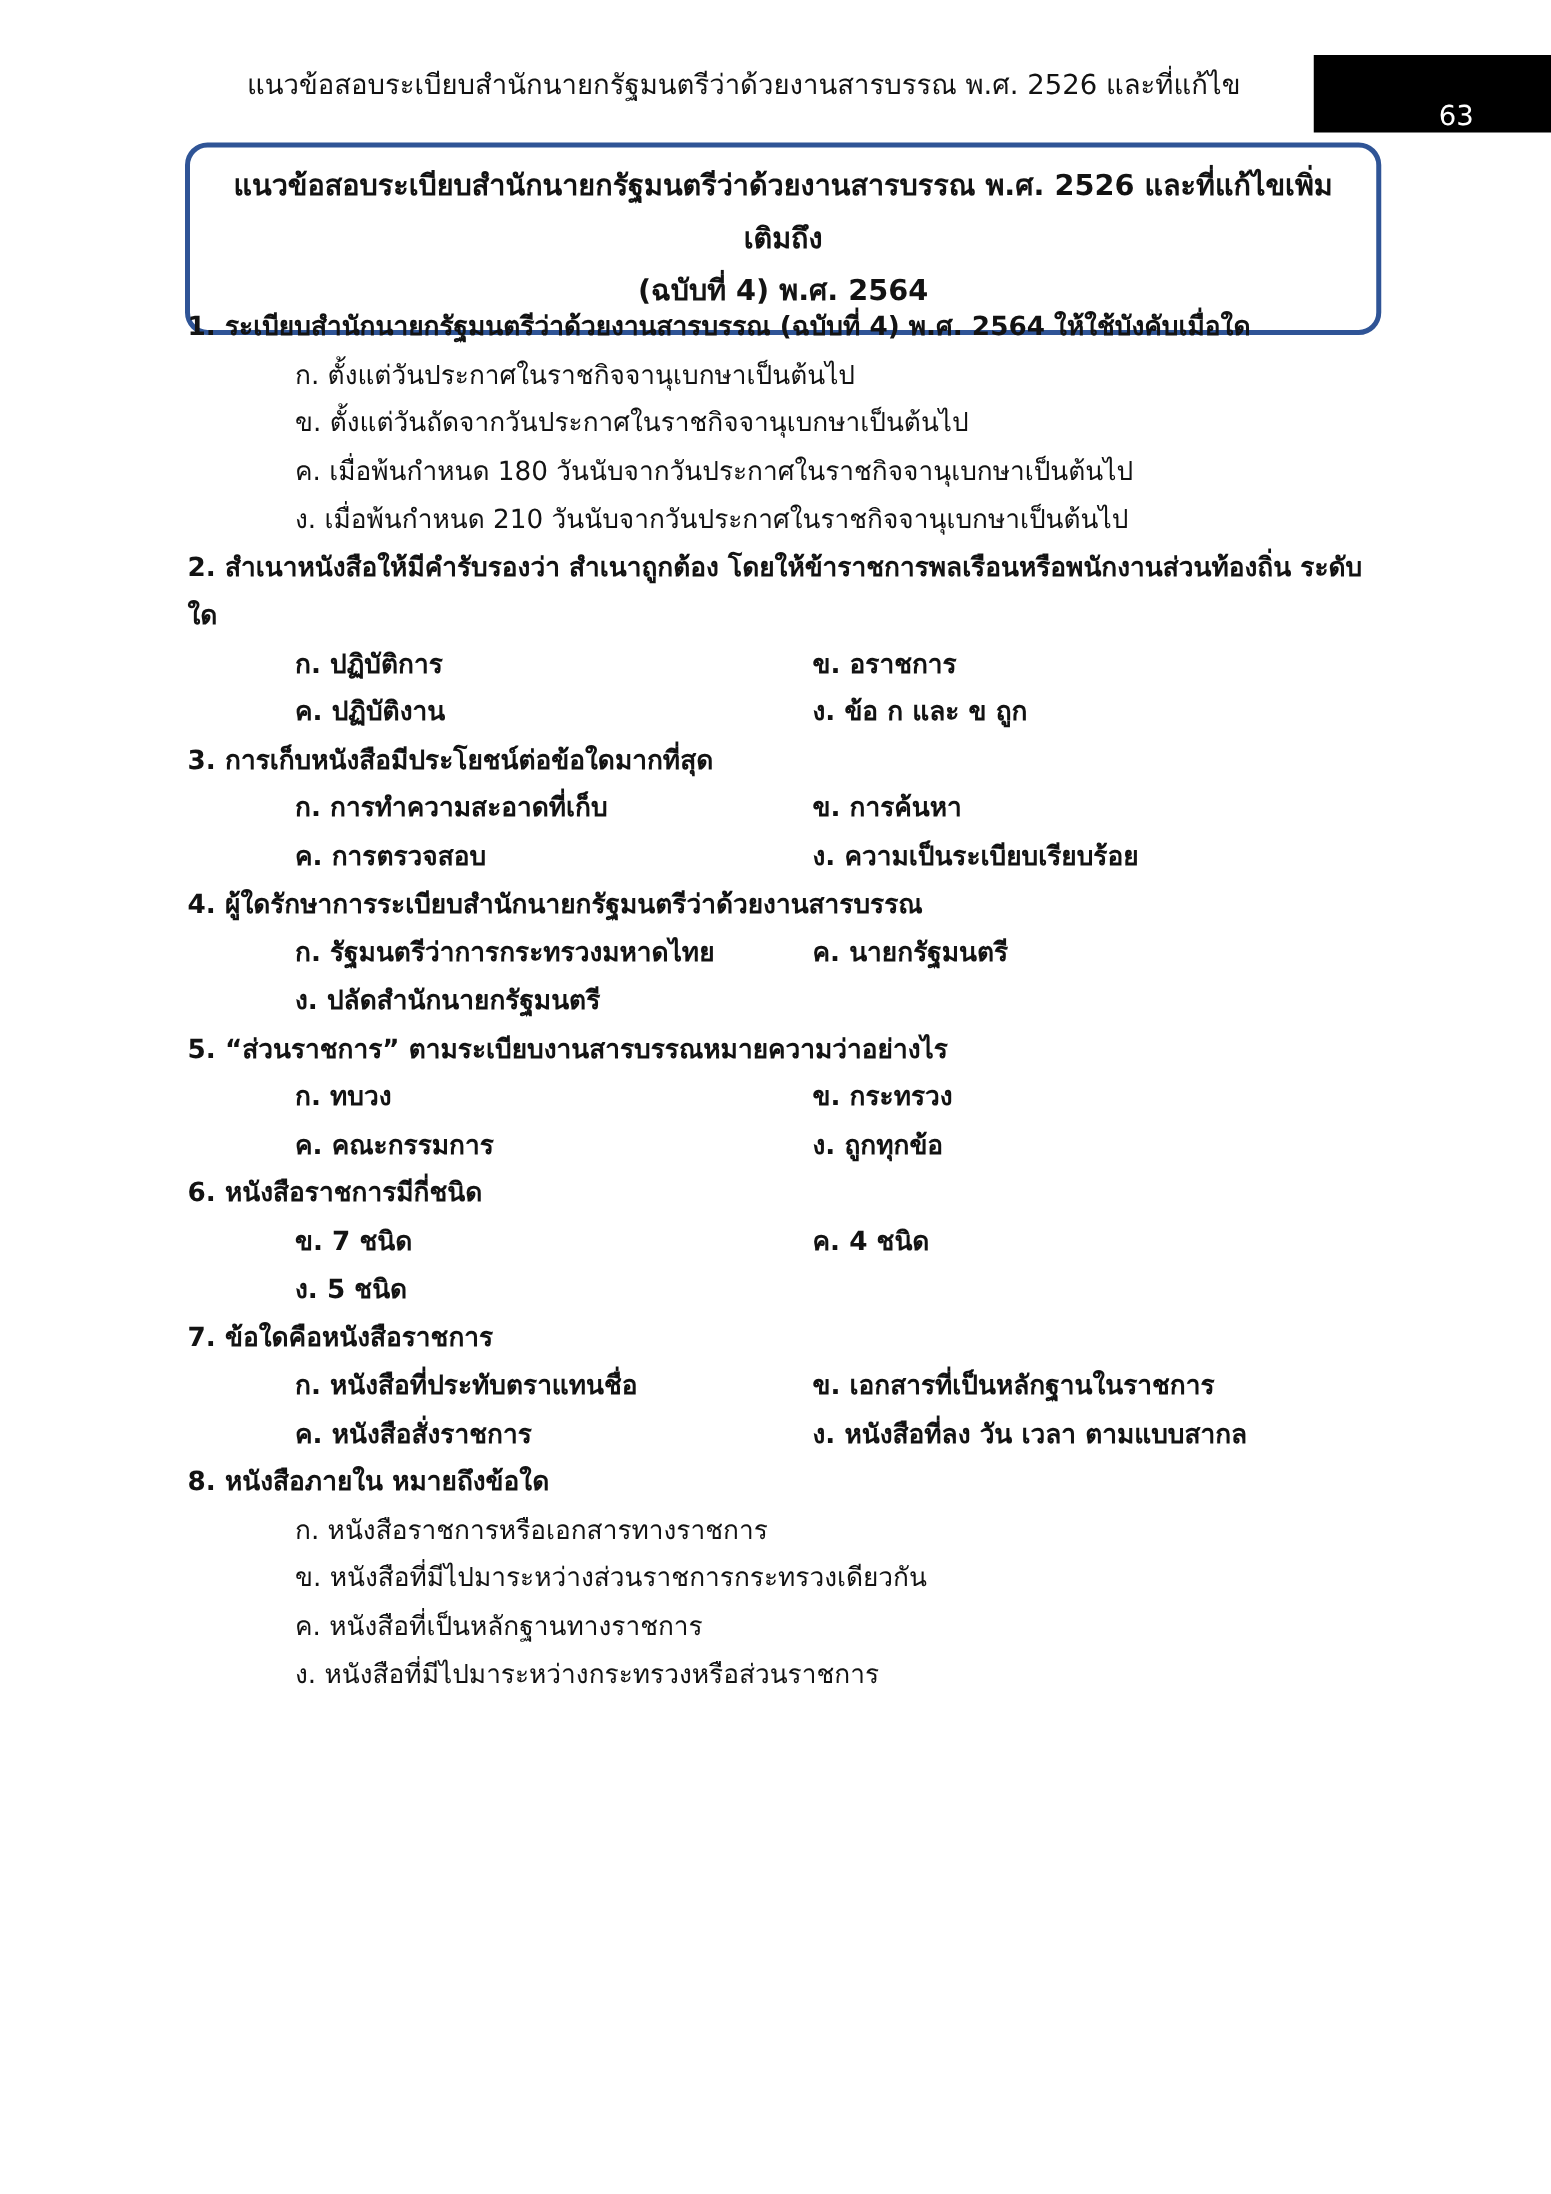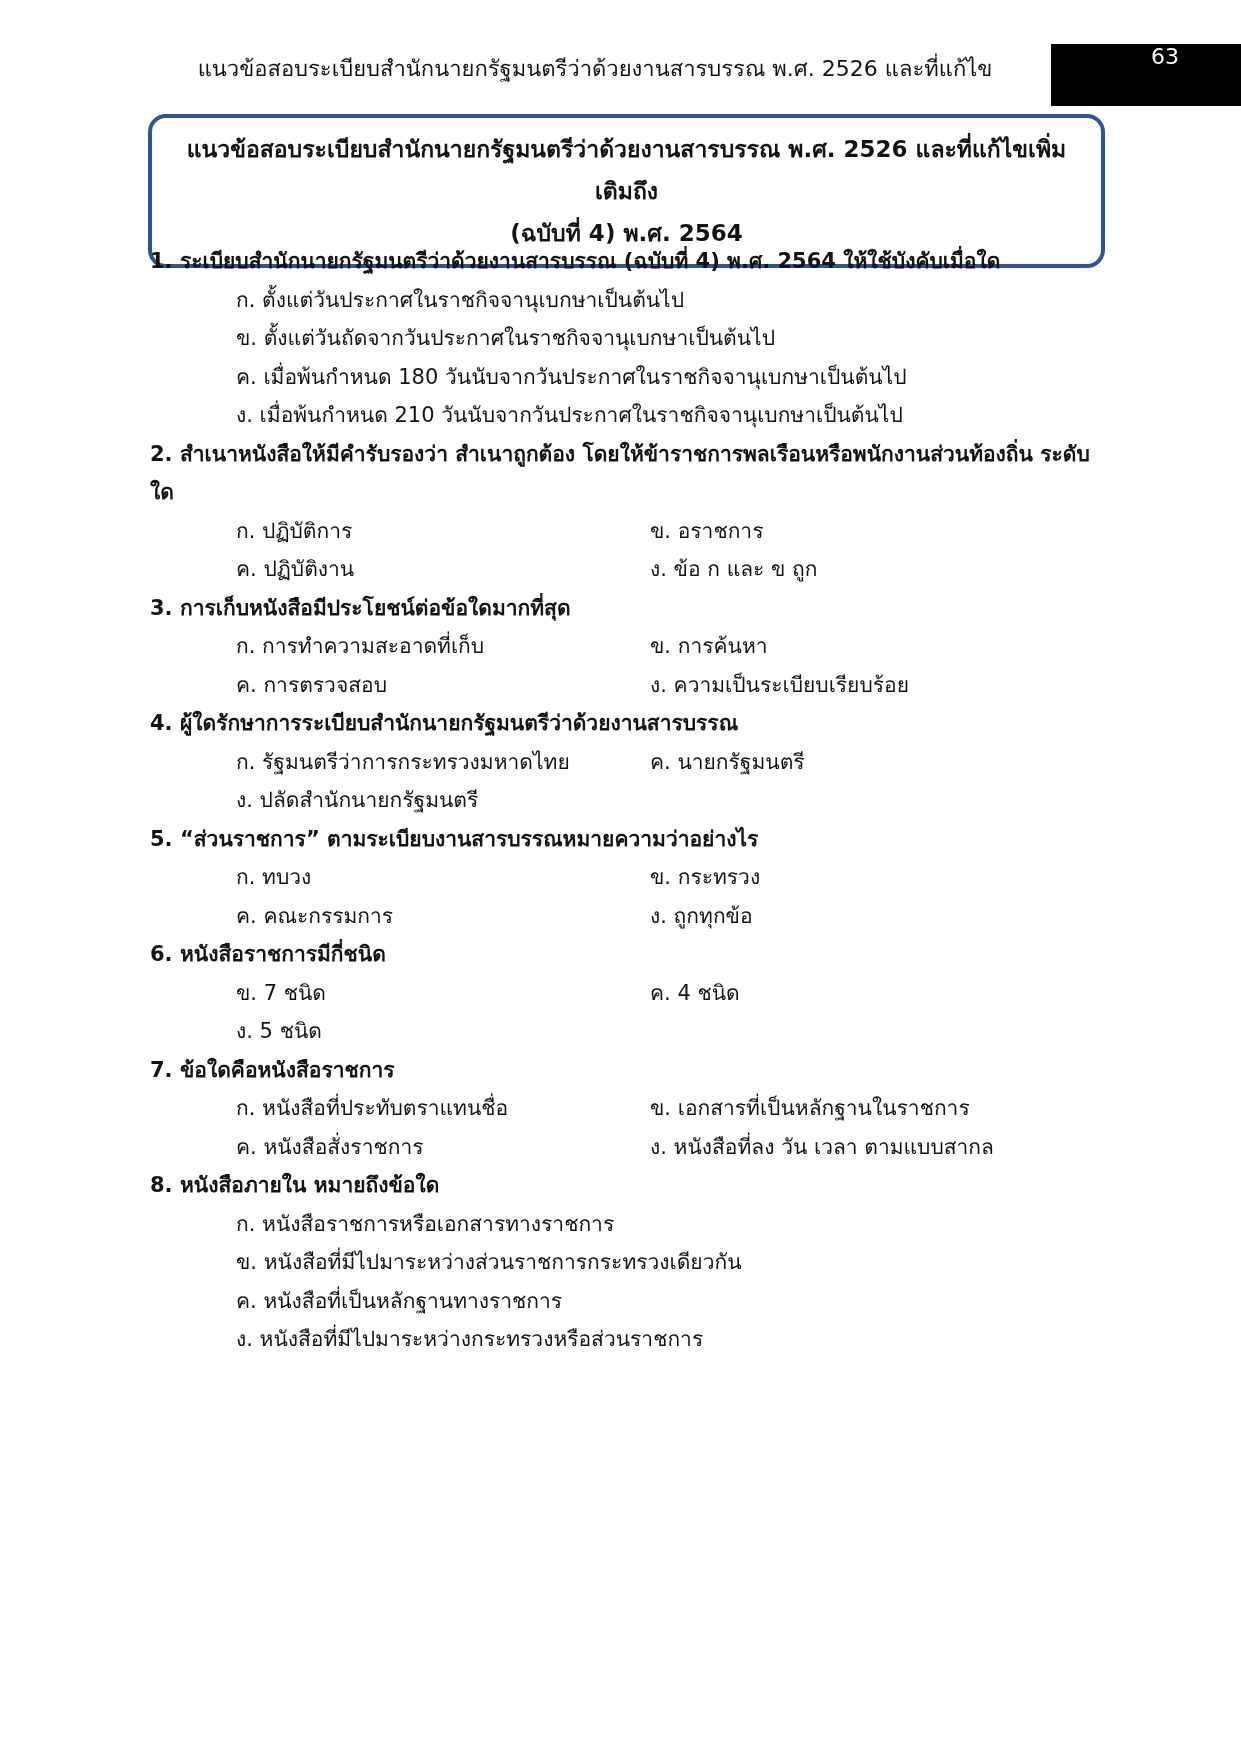--- a/index.html
+++ b/index.html
@@ -14,41 +14,41 @@
   }
   
   .running-title {
     position:absolute; top:54px; left:150px; width:890px;
     text-align:center; font-size:22px; line-height:30px;
     white-space:nowrap; overflow:visible;
   }
   .page-num-box {
     position:absolute; top:44px; right:0; width:190px; height:62px;
     background:#000000; color:#ffffff;
-    display:flex; align-items:flex-start; justify-content:center;
+    display:flex; align-items:flex-end; justify-content:center;
     font-size:22px;
     padding-left:38px;
   }
   
   .title-box {
     position:absolute; top:114px; left:148px; width:957px;
     border:4px solid #2F5496; border-radius:18px;
     background:#ffffff;
     text-align:center; font-weight:bold; font-size:23px;
     padding:10px 18px; line-height:42px;
   }
   
   .questions {
     position:absolute; top:242px; left:150px; width:962px;
     font-size:21px; line-height:38.5px;
   }
   .q-head { font-weight:bold; }
   .q-num { display:inline-block; min-width:30px; }
   .opts.stacked .opt { padding-left:86px; }
-  .opts.grid { display:grid; grid-template-columns:500px auto; }
+  .opts.grid { display:grid; grid-template-columns:500px auto;font-weight:bold; }
   .opts.grid .opt:nth-child(odd) { padding-left:86px; }
   
   .footer-bar {
     position:absolute; top:1622px; left:148px; width:957px; height:11px;
     background:#4472C4; border:2px solid #2F5496;
   }
   .footer-logo {
     position:absolute; top:1648px; left:50%; transform:translateX(-50%);
     display:flex; align-items:center; gap:12px;
   }

